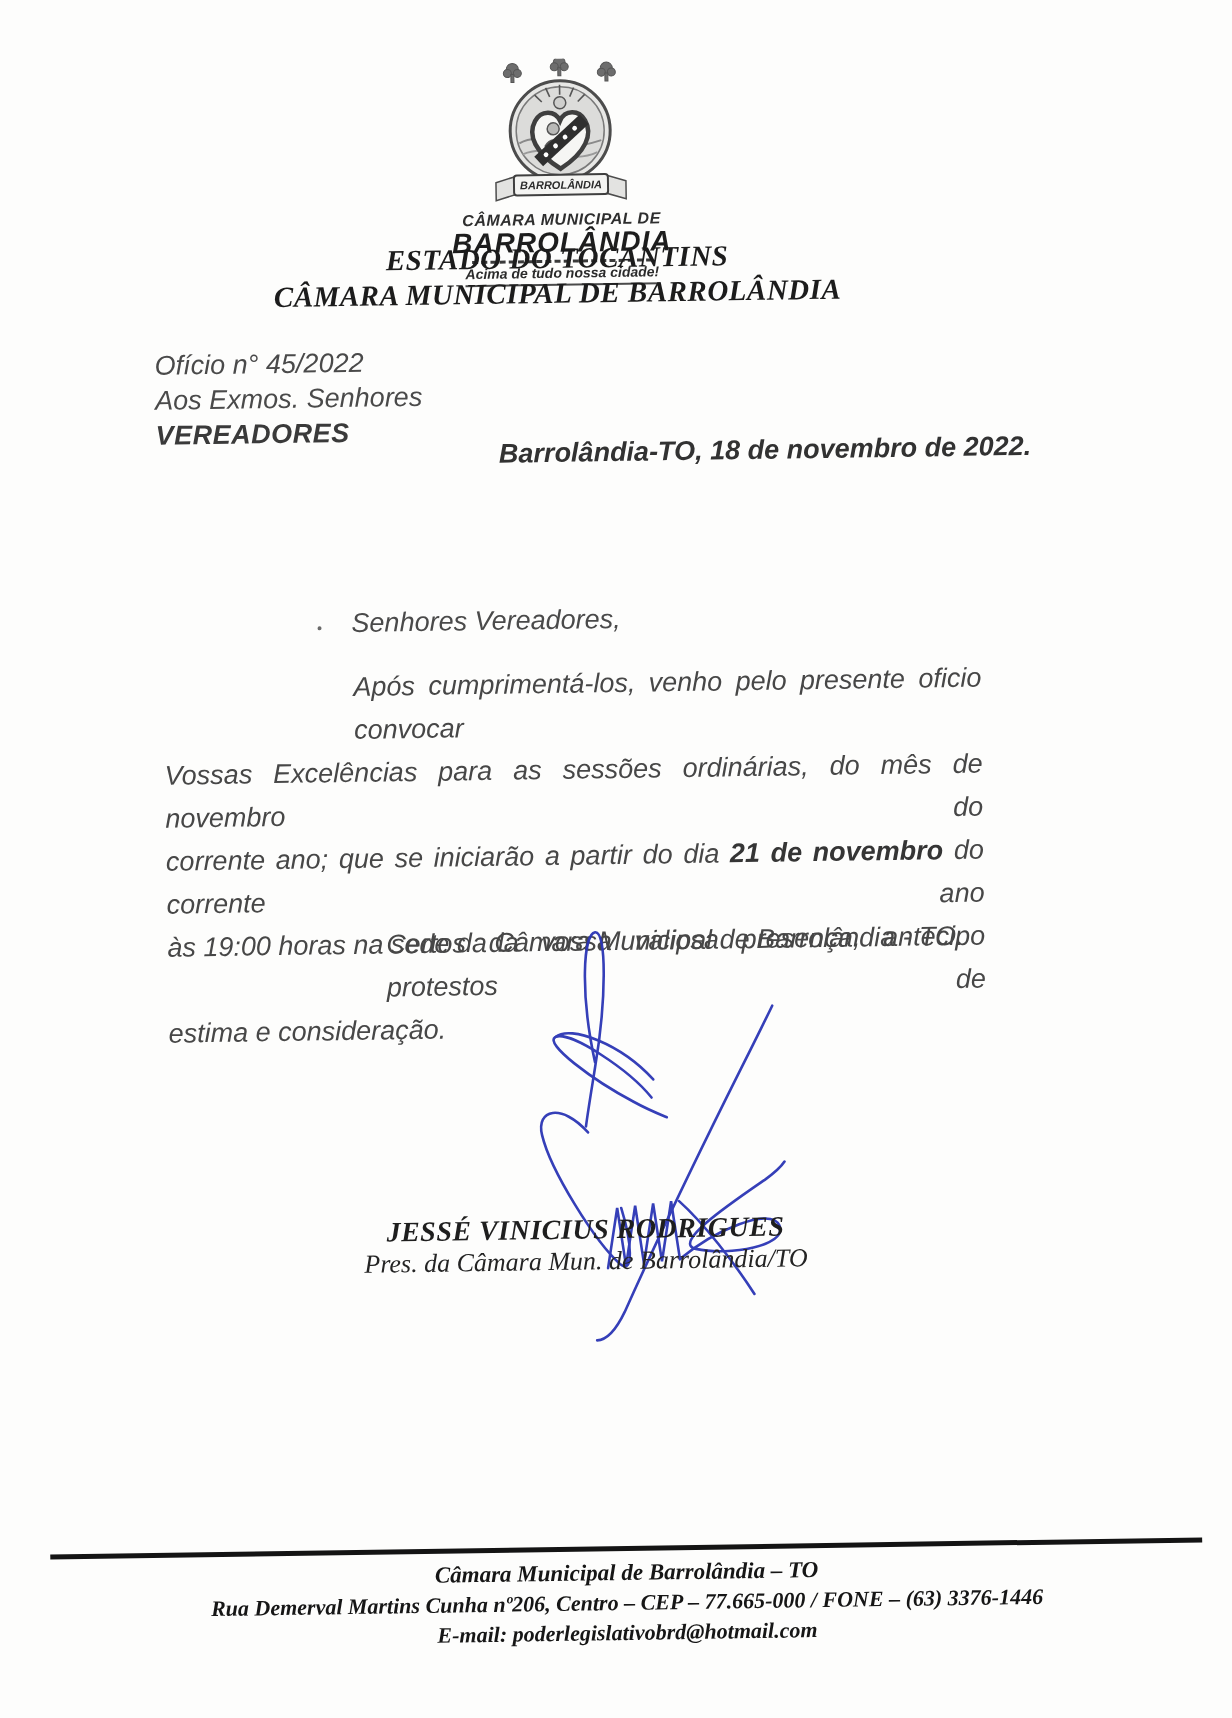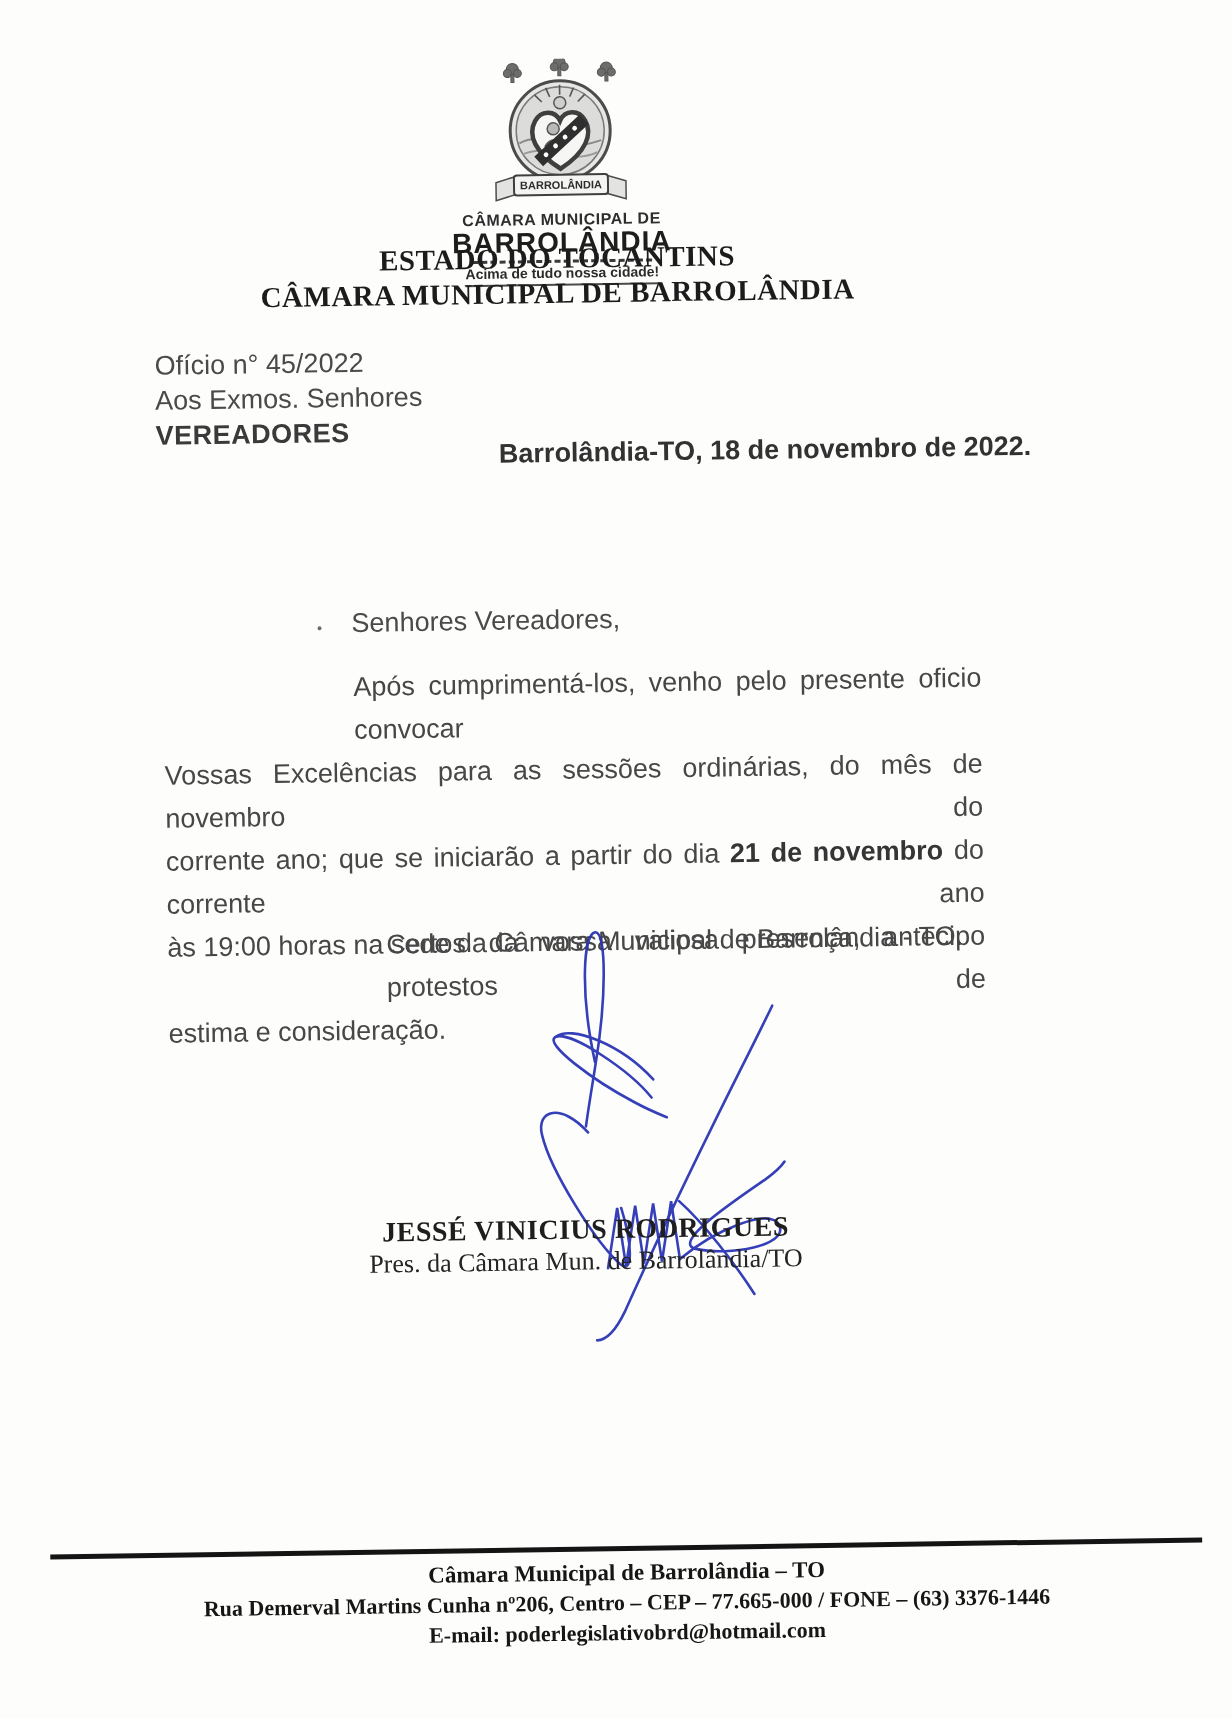--- a/index.html
+++ b/index.html
@@ -1,19 +1,19 @@
 <!DOCTYPE html>
 <html><head>
 <meta charset="utf-8">
 <style>
   html,body{margin:0;padding:0;background:#e9e9e9;}
   .page{
     position:relative;width:1232px;height:1718px;margin:0 auto;
     background:#fdfdfc;overflow:hidden;
-    font-family:"Liberation Sans",sans-serif;color:#454545;
+    font-family:"Liberation Sans",sans-serif;color:#454545;font-style:italic;
   }
   .tilt{position:absolute;inset:0;transform:rotate(-0.85deg);transform-origin:50% 50%;}
 
   
   .letterhead{position:absolute;top:58px;left:456px;width:230px;text-align:center;}
   .crest{display:block;margin:0 auto;}
   .org-line1{font-size:16px;font-weight:bold;color:#2e2e2e;letter-spacing:.5px;margin-top:2px;}
   .org-line2{font-size:28px;font-weight:bold;color:#1d1d1d;letter-spacing:1px;line-height:28px;}
   .dash-rule{border:0;border-top:3px dashed #3a3a3a;width:180px;margin:3px auto 2px;}
   .tagline{font-size:14px;font-weight:bold;color:#2b2b2b;}

